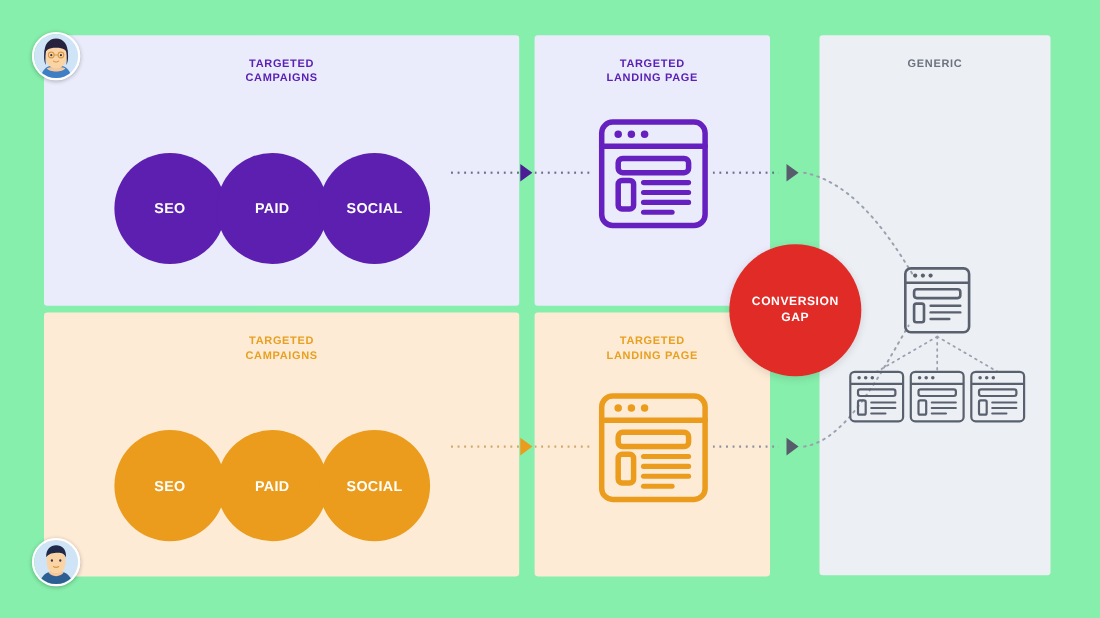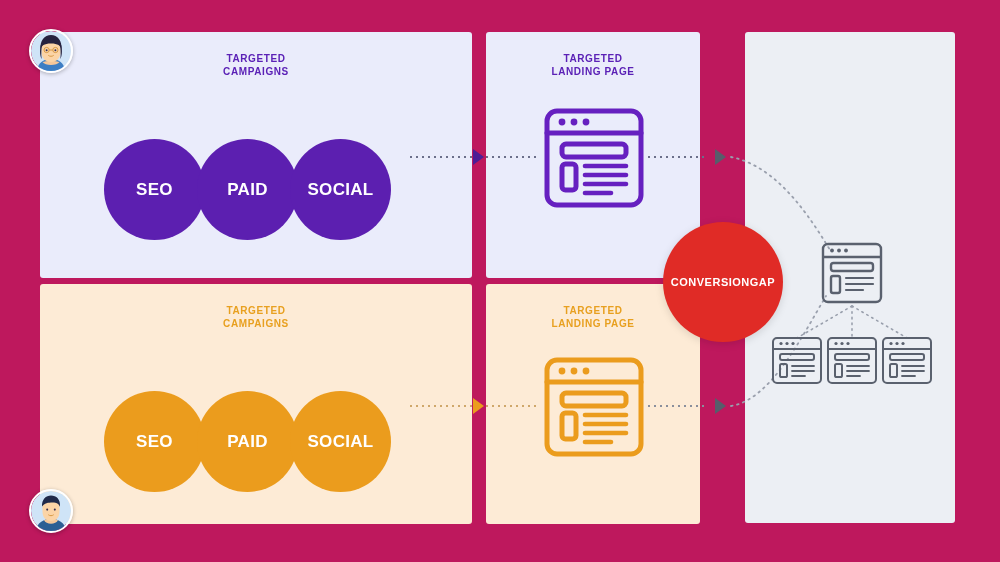--- a/index.html
+++ b/index.html
@@ -5,21 +5,21 @@
   * { box-sizing: border-box; margin: 0; padding: 0; }
   html, body {
     width: 1000px; height: 562px;
     background: #ffffff;
     font-family: "Liberation Sans", sans-serif;
     overflow: hidden;
   }
   #stage {
     position: relative;
     width: 1000px; height: 562px;
-    background: #be185d;
+    background: #86efac;
   }
 
   
   .panel {
     position: absolute;
     border-radius: 3px;
   }
   .panel-purple { background: #eaecfb; }
   .panel-orange { background: #fdebd6; }
   .panel-grey   { background: #eceff4; }
@@ -53,21 +53,21 @@
     display: flex;
     align-items: center;
   }
   .circle {
     width: 101px; height: 101px;
     border-radius: 50%;
     display: flex;
     align-items: center;
     justify-content: center;
     color: #ffffff;
-    font-size: 17px;
+    font-size: 13px;
     font-weight: bold;
     letter-spacing: 0.3px;
     flex: 0 0 auto;
   }
   .c-purple { background: #5c1fb0; }
   .c-orange { background: #eb9c1d; }
   .circle + .circle { margin-left: -8px; text-align: center; }
 
   
   .row-dots {
@@ -107,21 +107,21 @@
   .browser-icon { position: absolute; }
 
   
   #conversion-gap {
     position: absolute;
     left: 663px; top: 222px;
     width: 120px; height: 120px;
     border-radius: 50%;
     background: #e02b26;
     display: flex;
-    flex-direction: row;
+    flex-direction: column;
     align-items: center;
     justify-content: center;
     color: #ffffff;
     font-size: 11px;
     font-weight: bold;
     letter-spacing: 0.5px;
     line-height: 15px;
     text-align: center;
     box-shadow: 0 2px 8px rgba(0,0,0,0.13);
     z-index: 6;
@@ -207,20 +207,21 @@
 
   <div class="panel panel-orange" id="panel-landing-orange">
     <div class="panel-title t-orange">
       <div>TARGETED</div>
       <div>LANDING PAGE</div>
     </div>
   </div>
 
   <div class="panel panel-grey" id="panel-generic-website">
     <div class="panel-title t-grey">
+      <div>GENERIC</div>
     </div>
   </div>
 
   <div class="row-dots dots-purple" style="left:410px; width:64px;"></div>
   <div class="arrow arrow-purple" style="left:473px; top:149px;"></div>
   <div class="row-dots dots-purple" style="left:486px; width:52px;"></div>
   <div class="row-dots dots-purple" style="left:648px; width:60px;"></div>
   <div class="arrow arrow-grey" style="left:715px; top:149px;"></div>
 
   <div class="row-dots lower dots-orange" style="left:410px; width:64px;"></div>

